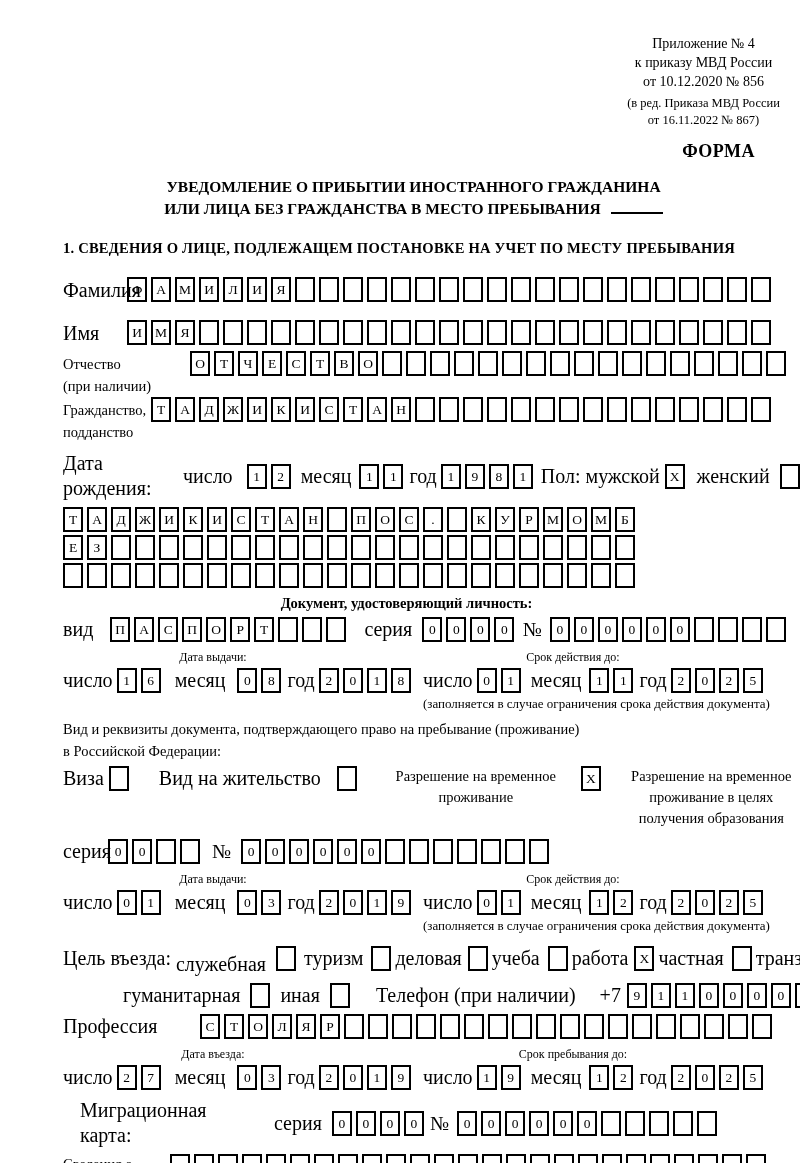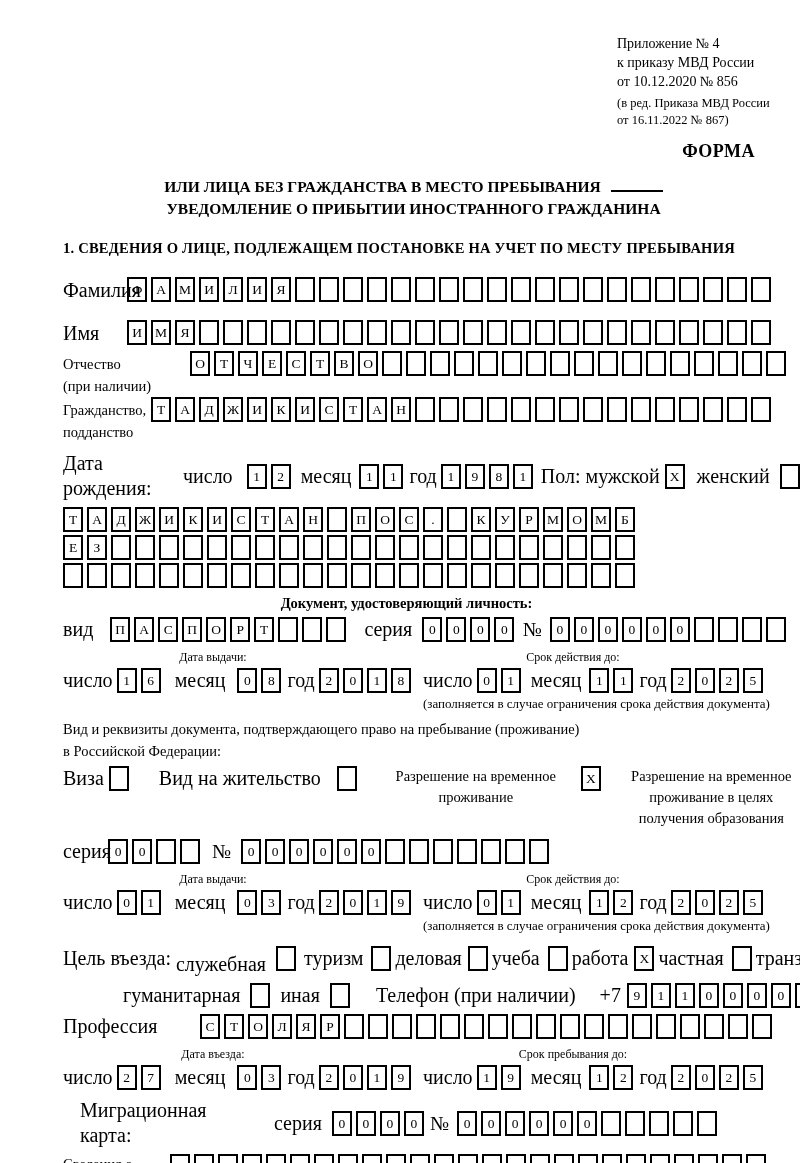--- a/index.html
+++ b/index.html
@@ -4,21 +4,21 @@
 <style>
   * { box-sizing: border-box; }
   html, body { margin: 0; padding: 0; }
   body {
     width: 800px; height: 1163px; background: #ffffff; color: #000;
     font-family: "Liberation Serif", "DejaVu Serif", serif;
     overflow: hidden;
   }
   .page { padding: 34px 10px 0 63px; width: 800px; }
 
-  .appendix { margin-left: 554px; font-size: 14px; line-height: 19px; }
+  .appendix { margin-left: 554px; font-size: 14px; line-height: 19px; text-align: center; }
   .appendix .edition { font-size: 12.5px; line-height: 17px; }
   .appendix .edition.first { margin-top: 4px; }
 
   .forma { text-align: right; margin-right: 35px; margin-top: 12px; font-weight: bold; font-size: 18px; letter-spacing: .5px; }
 
   .title { text-align: center; font-weight: bold; font-size: 15.5px; line-height: 22px; margin-top: 14px; margin-right: 26px; }
   .blank-line { display: inline-block; width: 52px; height: 15px; border-bottom: 2px solid #000; margin-left: 10px; }
 
   .sec-head { font-weight: bold; font-size: 14.6px; margin-top: 20px; letter-spacing: .2px; }
 
@@ -67,24 +67,24 @@
     <div>Приложение № 4</div>
     <div>к приказу МВД России</div>
     <div>от 10.12.2020 № 856</div>
     <div class="edition first">(в ред. Приказа МВД России</div>
     <div class="edition">от 16.11.2022 № 867)</div>
   </div>
 
   <div class="forma">ФОРМА</div>
 
   <div class="title">
+    <div>УВЕДОМЛЕНИЕ О ПРИБЫТИИ ИНОСТРАННОГО ГРАЖДАНИНА</div>
     <div>
       <span>ИЛИ ЛИЦА БЕЗ ГРАЖДАНСТВА В МЕСТО ПРЕБЫВАНИЯ</span><span class="blank-line"></span>
     </div>
-    <div>УВЕДОМЛЕНИЕ О ПРИБЫТИИ ИНОСТРАННОГО ГРАЖДАНИНА</div>
   </div>
 
   <div class="sec-head">1. СВЕДЕНИЯ О ЛИЦЕ, ПОДЛЕЖАЩЕМ ПОСТАНОВКЕ НА УЧЕТ ПО МЕСТУ ПРЕБЫВАНИЯ</div>
 
   <div class="frow mt20">
     <span class="lbl w64">Фамилия</span>
     <span class="g">
         <span class="cell">Ф</span>
         <span class="cell">А</span>
         <span class="cell">М</span>

